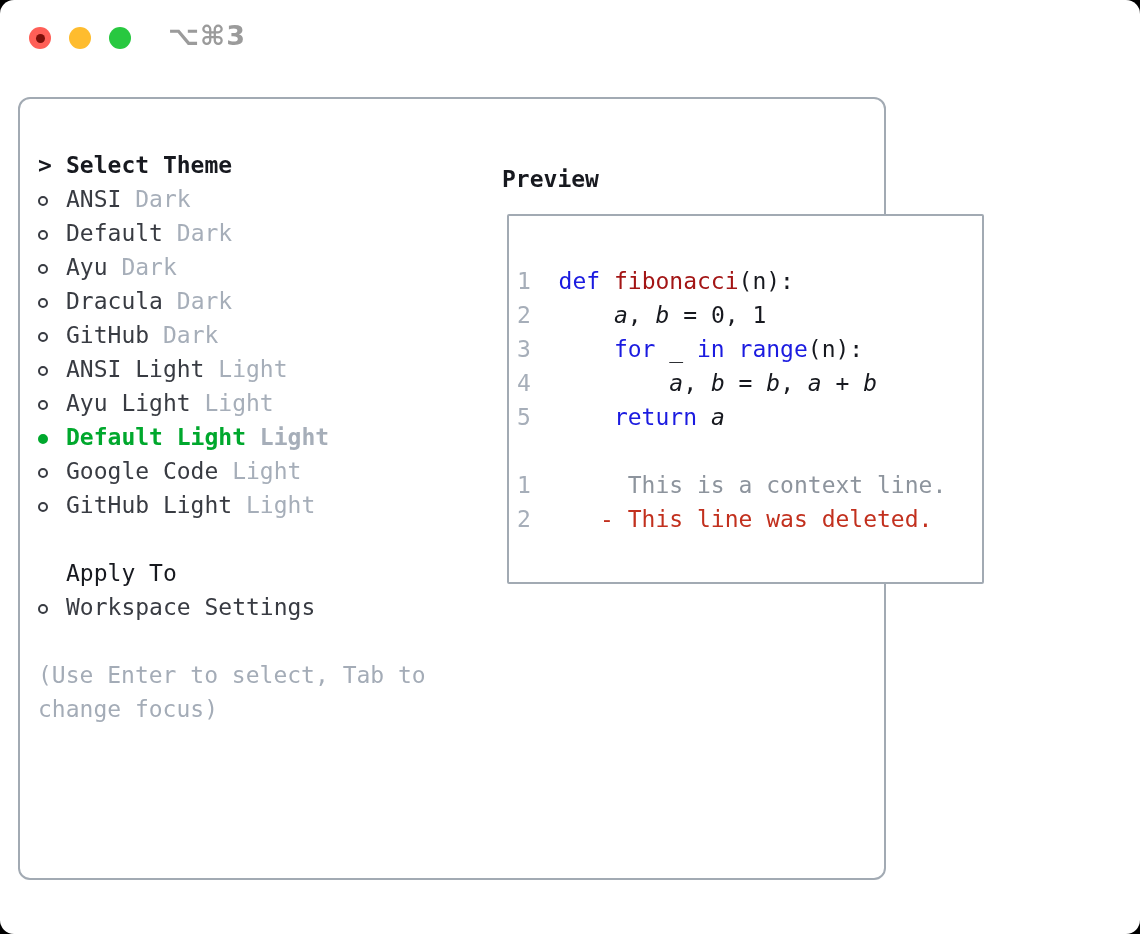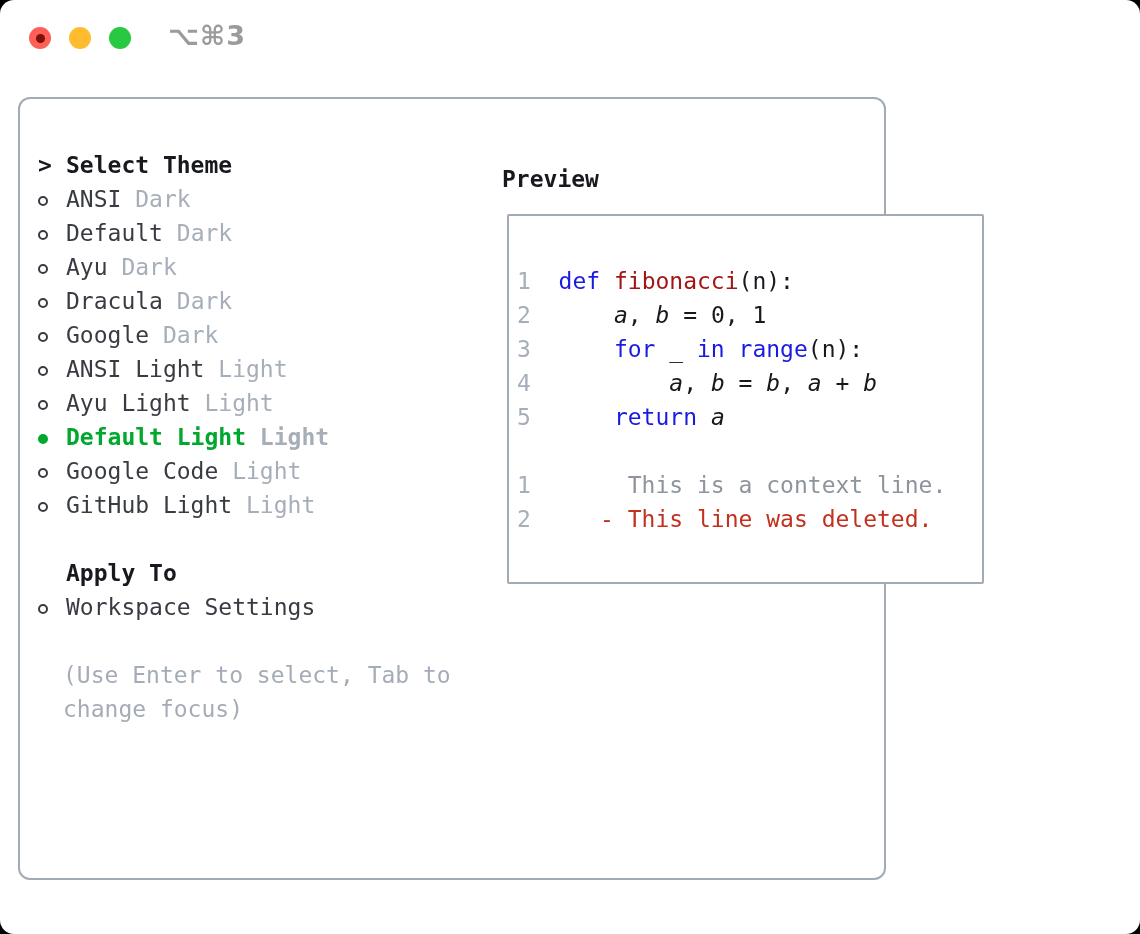--- a/index.html
+++ b/index.html
@@ -29,28 +29,28 @@
   
   .main{position:absolute;left:18px;top:97px;width:868px;height:783px;
         border:2px solid var(--border);border-radius:12px;background:#fff;padding-left:44px;}
 
   .left-col{position:absolute;left:18px;top:49px;width:450px;}
   .right-col{position:absolute;left:482px;top:63px;width:505px;}
 
   .row{height:34px;line-height:34px;font-size:23px;white-space:pre;color:var(--item);}
   .row .pfx{display:inline-block;width:28px;}
   .header-row{font-weight:bold;color:var(--text-dark);}
-  .subheader-row{color:var(--text-dark);font-weight:bold;}
+  .subheader-row{color:var(--text-dark);}
   .row .tag{color:var(--tag);margin-left:1ch;}
   .row.selected{color:var(--green);font-weight:bold;}
   .ring{display:inline-block;width:10px;height:10px;border:2.5px solid currentColor;
         border-radius:50%;vertical-align:1px;}
   .ring.filled{background:currentColor;}
   .blank-row{height:34px;}
-  .hint{margin-top:34px;width:412px;font-size:23px;line-height:34px;color:var(--hint);margin-left:25px;}
+  .hint{margin-top:34px;width:412px;font-size:23px;line-height:34px;color:var(--hint);}
 
   
   .preview-box{margin:18px 0 0 5px;width:477px;border:2px solid var(--border);border-radius:2px;
         padding:14px 0 12px 8px;background:#fff;}
   .cline{height:34px;line-height:34px;font-size:23px;white-space:pre;color:var(--text-dark);}
   .ln{display:inline-block;width:2ch;color:var(--tag);}
   .cbody{margin-left:1ch;}
   .kw{color:var(--kw);margin-top:12px;}
   .fn{color:var(--fn);}
   .id{font-style:italic;}
@@ -76,21 +76,21 @@
 
   <div class="main">
 
     <div class="left-col">
       <div class="row header-row"><span class="pfx">&gt;</span><span>Select Theme</span></div>
       <div id="theme-list">
           <div class="row item"><span class="pfx"><span class="ring"></span></span><span class="name">ANSI</span><span class="tag">Dark</span></div>
           <div class="row item"><span class="pfx"><span class="ring"></span></span><span class="name">Default</span><span class="tag">Dark</span></div>
           <div class="row item"><span class="pfx"><span class="ring"></span></span><span class="name">Ayu</span><span class="tag">Dark</span></div>
           <div class="row item"><span class="pfx"><span class="ring"></span></span><span class="name">Dracula</span><span class="tag">Dark</span></div>
-          <div class="row item"><span class="pfx"><span class="ring"></span></span><span class="name">Google</span><span class="tag">Dark</span></div>
+          <div class="row item"><span class="pfx"><span class="ring"></span></span><span class="name">GitHub</span><span class="tag">Dark</span></div>
           <div class="row item"><span class="pfx"><span class="ring"></span></span><span class="name">ANSI Light</span><span class="tag">Light</span></div>
           <div class="row item"><span class="pfx"><span class="ring"></span></span><span class="name">Ayu Light</span><span class="tag">Light</span></div>
           <div class="row item selected"><span class="pfx"><span class="ring filled"></span></span><span class="name">Default Light</span><span class="tag">Light</span></div>
           <div class="row item"><span class="pfx"><span class="ring"></span></span><span class="name">Google Code</span><span class="tag">Light</span></div>
           <div class="row item"><span class="pfx"><span class="ring"></span></span><span class="name">GitHub Light</span><span class="tag">Light</span></div>
         </div>
       <div class="blank-row"></div>
       <div class="row subheader-row"><span class="pfx"></span><span>Apply To</span></div>
       <div id="apply-list">
           <div class="row item"><span class="pfx"><span class="ring"></span></span><span class="name">Workspace Settings</span></div>

